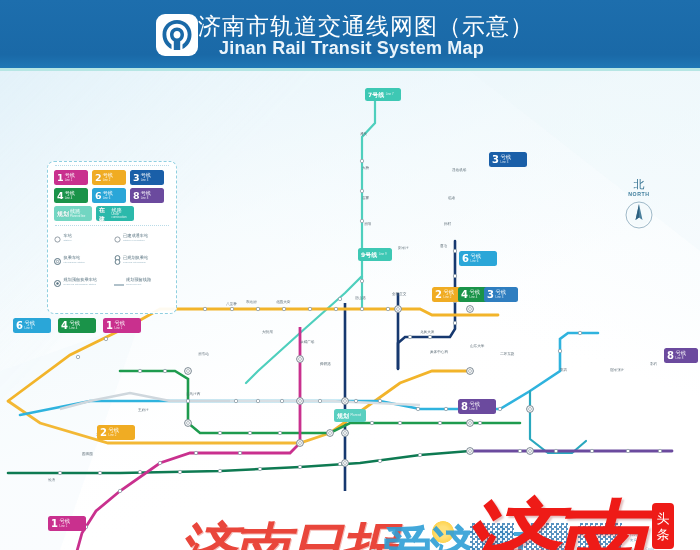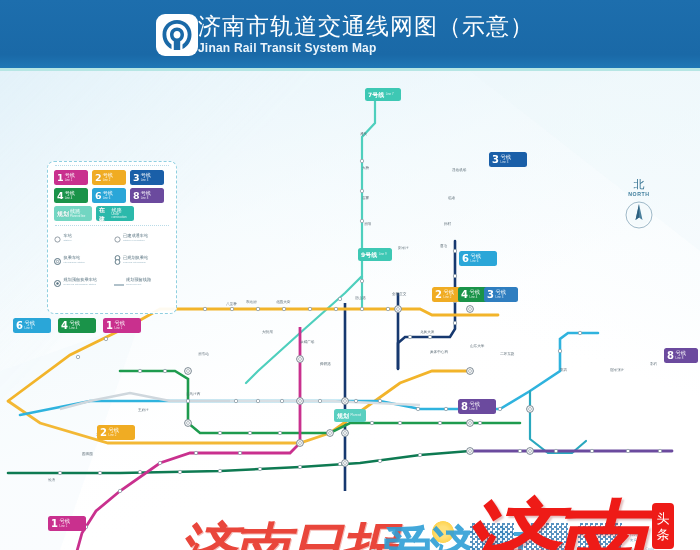--- a/index.html
+++ b/index.html
@@ -10,22 +10,22 @@
   
   .header{position:absolute;left:0;top:0;width:700px;height:70px;
           background:linear-gradient(180deg,#1d6ead 0%,#1a69a7 78%,#1f79b8 100%);
           display:flex;align-items:center;justify-content:center;}
   .hdr-inner{display:flex;align-items:center;gap:0;margin-left:-10px;}
   .logo{width:42px;height:42px;border-radius:9px;background:#fff;position:relative;flex:none;}
   .logo svg{position:absolute;left:3px;top:3px;}
   .titles{display:flex;flex-direction:column;justify-content:center;}
   .t-cn{color:#fff;font-size:23px;line-height:26px;letter-spacing:1px;
         font-family:"DejaVu Sans",sans-serif;font-weight:400;white-space:nowrap;}
-  .t-en{color:#eaf4fb;font-size:12px;line-height:19px;font-weight:700;
-        letter-spacing:.2px;white-space:nowrap;}
+  .t-en{color:#eaf4fb;font-size:18px;line-height:19px;font-weight:700;
+        letter-spacing:.2px;white-space:nowrap;margin-left:21px;}
   .hdr-rule{position:absolute;left:0;top:68px;width:700px;height:3px;background:#b6e6e4;}
 
   
   .canvas{position:absolute;left:0;top:71px;width:700px;height:479px;
           background:
             linear-gradient(160deg,rgba(228,243,250,.9) 0%,rgba(238,248,252,.5) 32%,rgba(252,253,254,.2) 55%,rgba(255,255,255,0) 70%),
             linear-gradient(200deg,rgba(233,246,251,.55) 0%,rgba(255,255,255,0) 45%),
             #ffffff;}
   .diag{position:absolute;inset:0;opacity:.55;}
 

